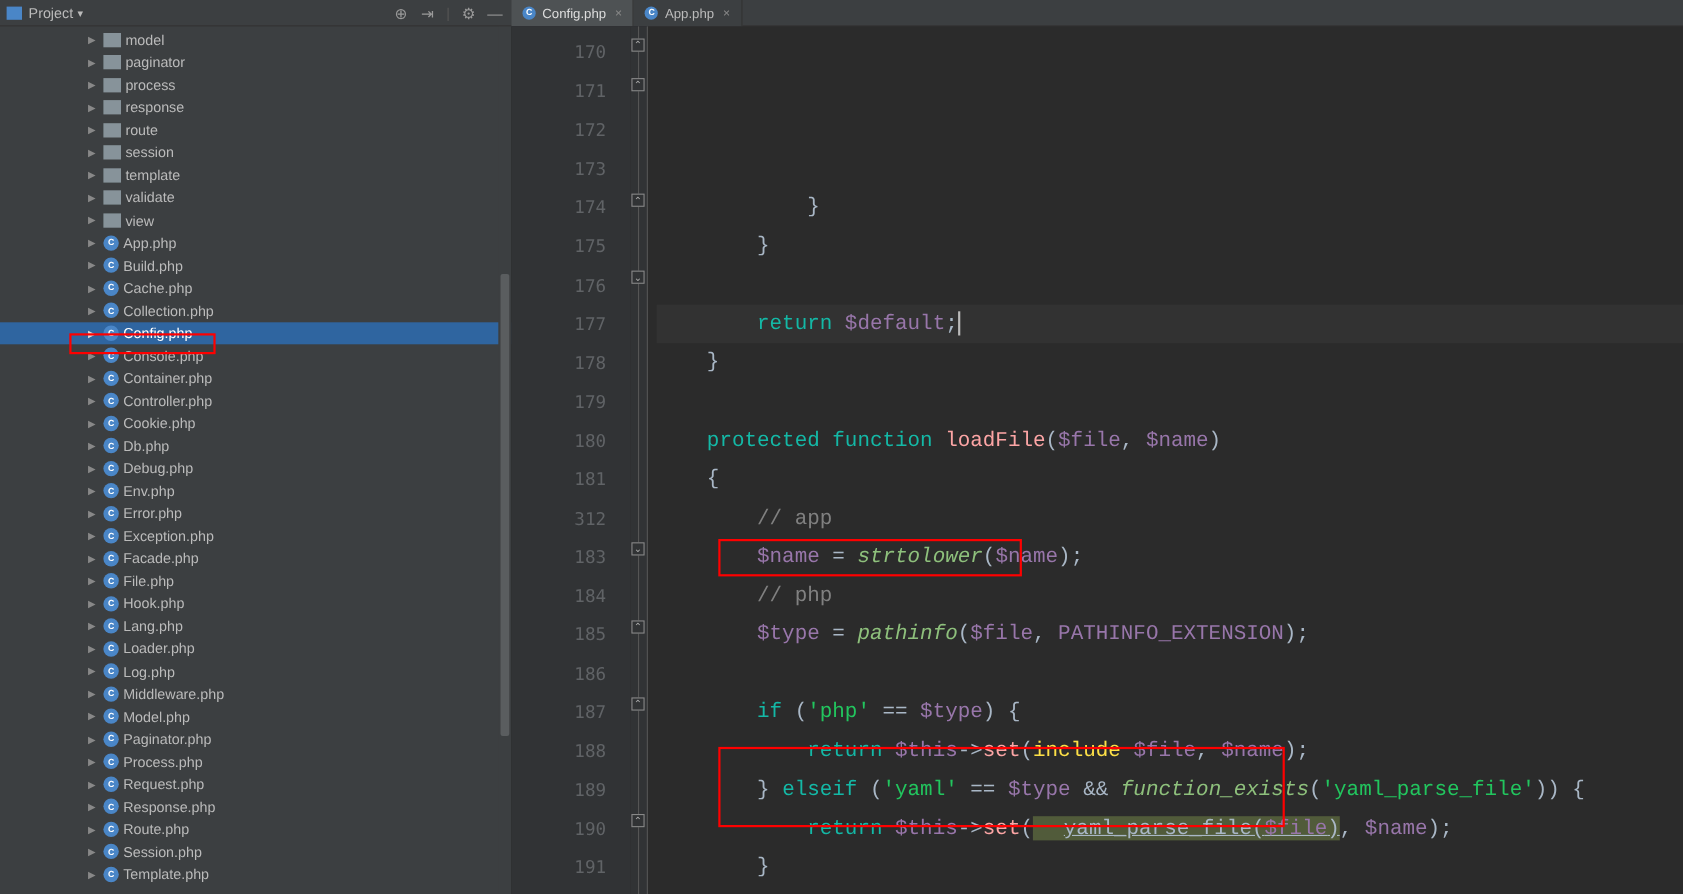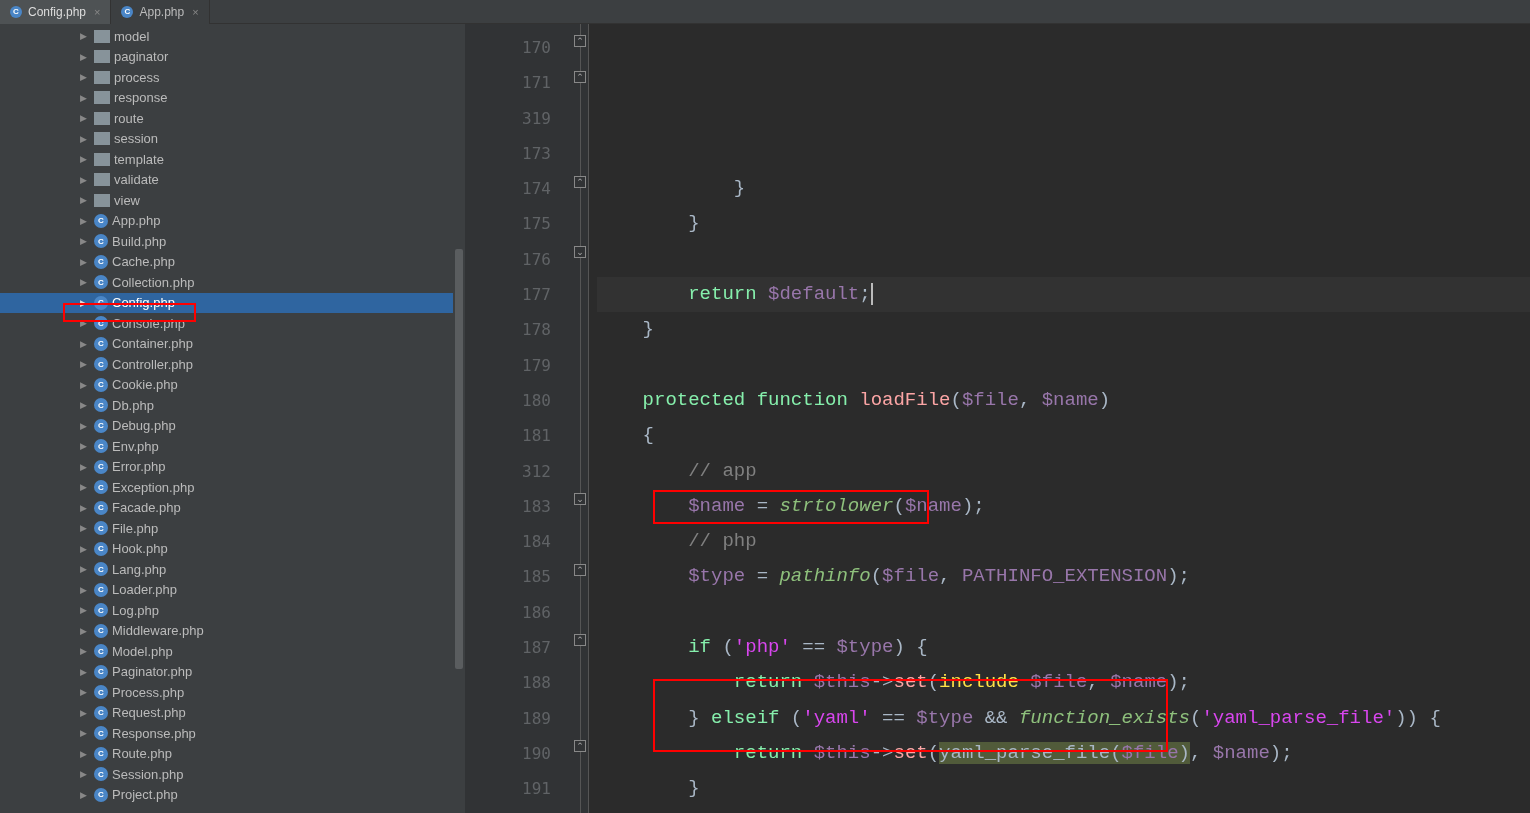--- a/index.html
+++ b/index.html
@@ -27,39 +27,51 @@
 .ti.sel .tri { color:#ddd; }
 .sel-box { position:absolute; border:2px solid #ff0000; left:63px; top:279px; width:133px; height:19px; pointer-events:none; }
 .editor { flex:1; background:#2b2b2b; display:flex; position:relative; }
 .gut { width:108px; background:#313335; text-align:right; padding-right:22px; font-family:Consolas,monospace; font-size:16px; color:#606366; line-height:35.3px; padding-top:6px; }
 .fold { width:16px; position:relative; background:#313335; border-right:1px solid #555; }
 .fold-ln { position:absolute; left:7px; top:0; bottom:0; width:1px; background:#555; }
 .fm { position:absolute; left:1px; width:12px; height:12px; border:1px solid #888; background:#313335; display:flex; align-items:center; justify-content:center; font-size:9px; color:#aaa; }
 .code { flex:1; font-family:Consolas,'Courier New',monospace; font-size:19px; line-height:35.3px; padding-top:6px; padding-left:8px; white-space:pre; position:relative; }
 .cl { height:35.3px; }
 .cur { background:#323232; }
-.kw { color:#86efac; }
+.kw { color:#14b8a6; }
 .kw2 { color:#fde047; }
 .var { color:#9876aa; }
 .fn { color:#fca5a5; }
 .fni { color:#8ec07c; font-style:italic;margin-top:36px; }
-.str { color:#d946ef; }
+.str { color:#22c55e; }
 .cmt { color:#808080; }
 .op { color:#a9b7c6; }
 .const { color:#9876aa; }
-.ul { background:#515b3a; }
+.ul { text-decoration:underline; background:#515b3a;padding-left:28px; }
 .cursor { border-left:2px solid #bbb; display:inline-block; height:22px; vertical-align:middle; }
 .redbox { position:absolute; border:2px solid #ff0000; pointer-events:none; }
 .scroll { position:absolute; right:0; top:0; width:12px; height:100%; background:#3c3f41; }
 .thumb { position:absolute; width:8px; left:2px; background:#5a5d5f; border-radius:2px; }
 </style>
 </head>
 <body>
 
 <div class="top">
+  <div class="top-left">
+    <span class="proj-ico"></span>
+    <span class="proj-lbl">Project</span>
+    <span class="arr-dn">▾</span>
+    <div class="top-left-r">
+      <span class="ico">⊕</span>
+      <span class="ico">⇥</span>
+      <span style="color:#555">|</span>
+      <span class="ico">⚙</span>
+      <span class="ico">—</span>
+    </div>
+  </div>
   <div class="top-tabs" id="tabs">
       <div class="tab active">
         <span class="tab-ico">C</span>
         <span>Config.php</span>
         <span class="tab-x">×</span>
       </div>
       <div class="tab">
         <span class="tab-ico">C</span>
         <span>App.php</span>
         <span class="tab-x">×</span>
@@ -251,33 +263,33 @@
           <span>Route.php</span>
         </div>
         <div class="ti">
           <span class="tri">▶</span>
           <span class="pf">C</span>
           <span>Session.php</span>
         </div>
         <div class="ti">
           <span class="tri">▶</span>
           <span class="pf">C</span>
-          <span>Project.php</span>
+          <span>Template.php</span>
         </div>
       </div>
     <div class="sel-box"></div>
     <div class="scroll">
       <div class="thumb" style="top:225px;height:420px"></div>
     </div>
   </div>
   <div class="editor">
     <div class="gut" id="gutter">
         <div>170</div>
         <div>171</div>
-        <div>319</div>
+        <div>172</div>
         <div>173</div>
         <div>174</div>
         <div>175</div>
         <div>176</div>
         <div>177</div>
         <div>178</div>
         <div>179</div>
         <div>180</div>
         <div>181</div>
         <div>312</div>

